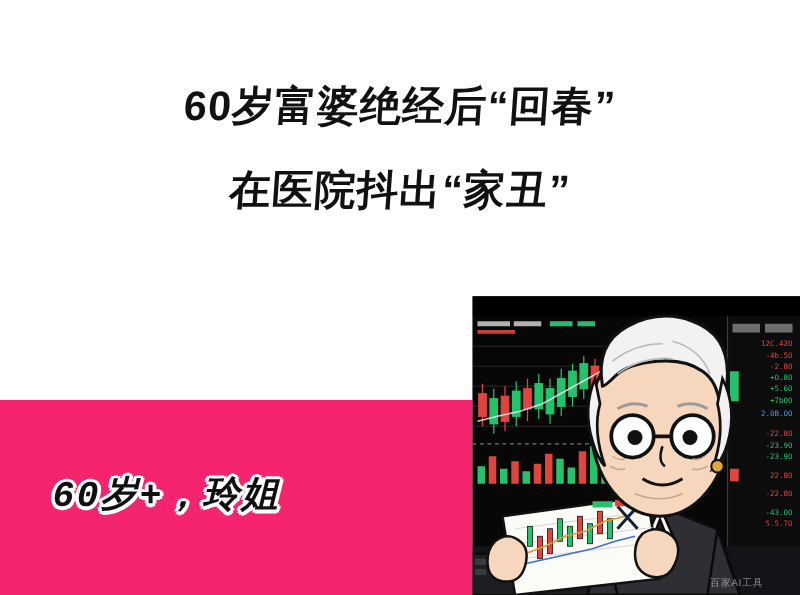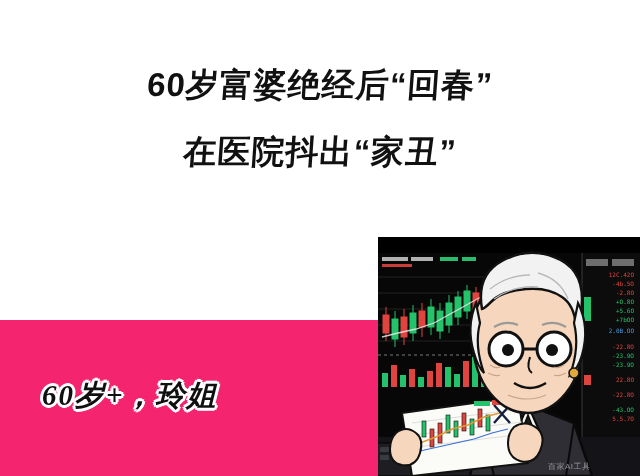--- a/index.html
+++ b/index.html
@@ -42,21 +42,21 @@
     top: 320px;
     width: 378px;
     height: 156px;
     background: #f5246e;
   }
   #banner-text {
     position: absolute;
     left: 42px;
     top: 376px;
     color: #101010;
-    font-family: Liberation Serif, serif;
+    font-family: Liberation Mono, monospace;
     font-weight: bold;
     font-style: italic;
     font-size: 29px;
     letter-spacing: 2px;
     white-space: nowrap;
     text-shadow:
       -2px -2px 0 #ffffff,  2px -2px 0 #ffffff,
       -2px  2px 0 #ffffff,  2px  2px 0 #ffffff,
       -3px  0   0 #ffffff,  3px  0   0 #ffffff,
        0   -3px 0 #ffffff,  0    3px 0 #ffffff;
@@ -70,21 +70,21 @@
     width: 262px;
     height: 239px;
     background: #0a0a0a;
     overflow: hidden;
   }
   #illustration-svg { display: block; width: 262px; height: 239px; }
 
   
   #watermark {
     position: absolute;
-    left: 548px;
+    left: 568px;
     top: 461px;
     font-size: 8px;
     color: rgba(225,225,225,0.55);
     letter-spacing: 0.5px;
     white-space: nowrap;
     font-family: "Liberation Sans", sans-serif;
   }
 </style>
 </head>
 <body>

